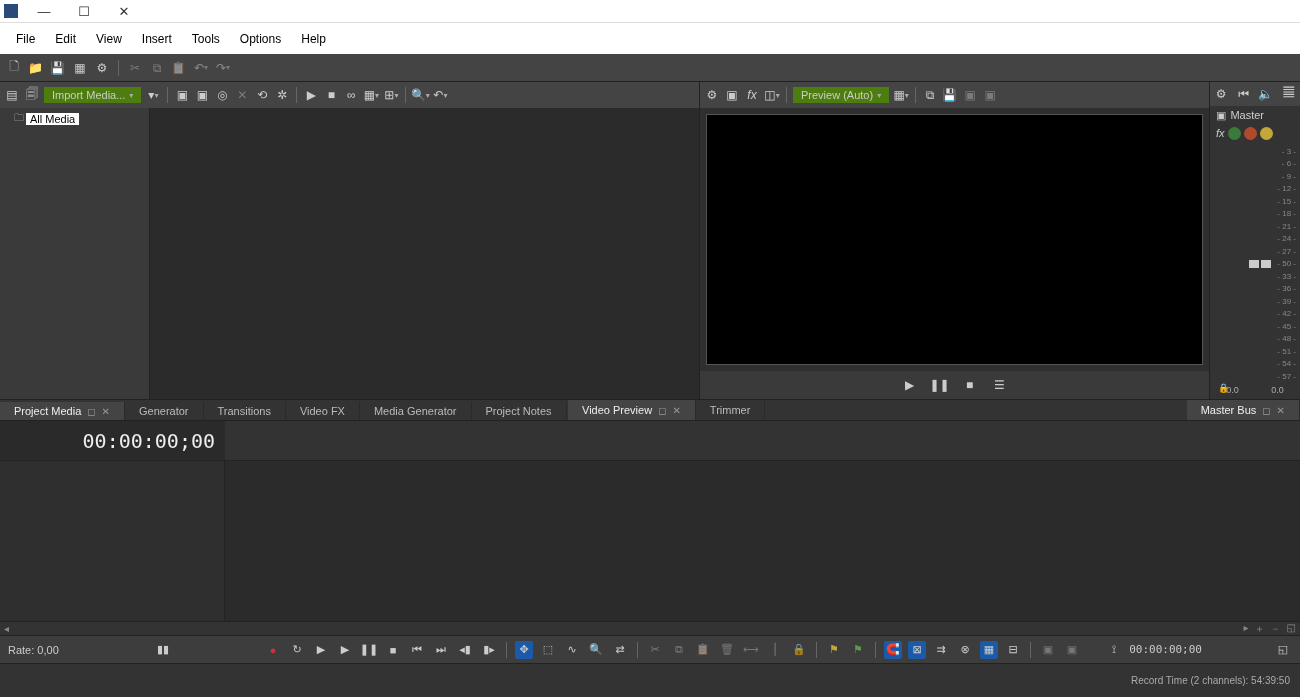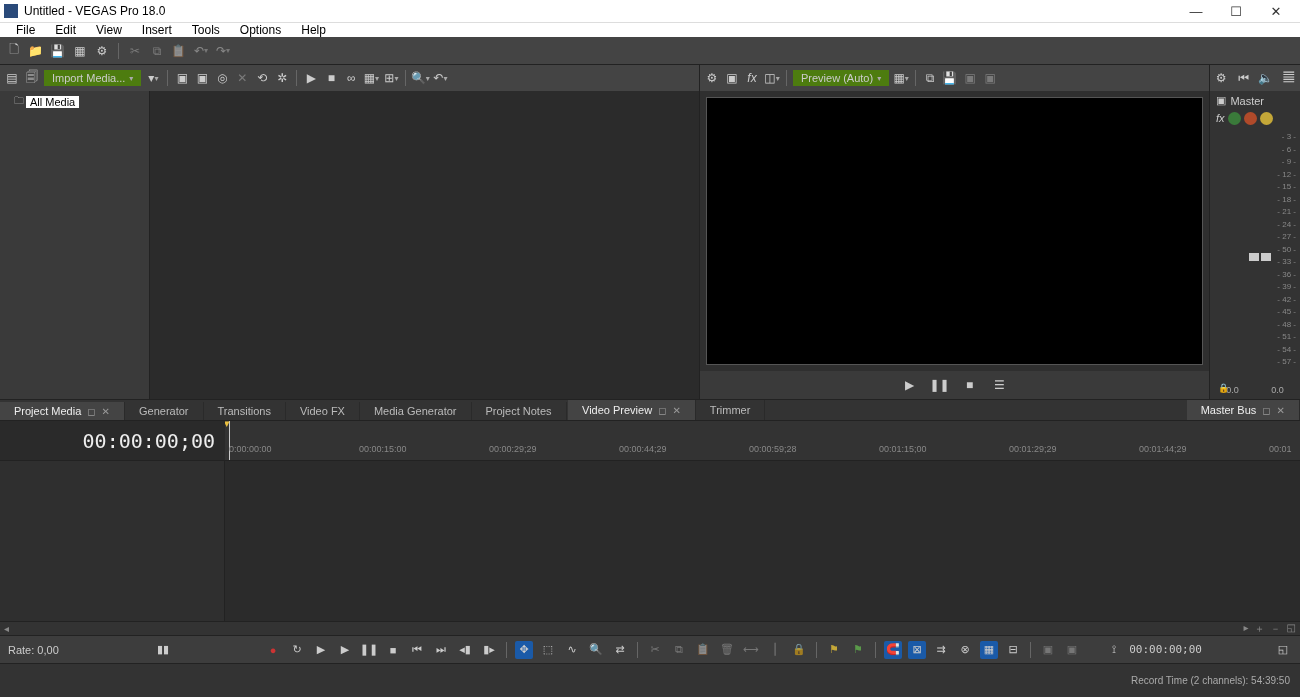--- a/index.html
+++ b/index.html
@@ -1,21 +1,21 @@
 <!DOCTYPE html>
 <html><head>
 <meta charset="utf-8">
 <style>
 * { box-sizing: border-box; margin: 0; padding: 0; font-family: "Segoe UI", Tahoma, sans-serif; }
 body { background: #3a3a3a; color: #ccc; font-size: 11px; width: 1300px; height: 697px; overflow: hidden; display: flex; flex-direction: column; }
 .titlebar { background: #fff; color: #000; height: 22px; display: flex; align-items: center; padding: 0 4px; }
 .titlebar .logo { width: 14px; height: 14px; background: #2a4a7a; margin-right: 6px; display:inline-block; }
 .titlebar .title { flex: 1; font-size: 12px; }
 .titlebar .winbtn { width: 40px; text-align: center; font-size: 13px; color:#333; cursor:pointer; }
-.menubar { background: #fff; color: #000; height: 15px; display: flex; align-items: center; padding: 0 6px; border-top:1px solid #ddd; }
+.menubar { background: #fff; color: #000; height: 32px; display: flex; align-items: center; padding: 0 6px; border-top:1px solid #ddd; }
 .menubar .mi { padding: 2px 10px; font-size: 12px; cursor:pointer; }
 .toolbar { background: #444; height: 28px; display: flex; align-items: center; padding: 0 6px; gap:6px; border-bottom:1px solid #222; }
 .ico { width:16px; height:16px; display:inline-flex; align-items:center; justify-content:center; color:#ccc; font-size:12px; cursor:pointer; }
 .sep { width:1px; height:16px; background:#666; margin:0 2px; }
 .mid { flex:1; display:flex; background:#2f2f2f; min-height:0; }
 .left-pane { width:700px; display:flex; flex-direction:column; border-right:1px solid #222; }
 .pane-toolbar { background:#444; height:26px; display:flex; align-items:center; padding:0 4px; gap:4px; }
 .import-btn { background:#4d7c0f; color:#ccc; padding:2px 8px; font-size:11px; cursor:pointer; display:flex; align-items:center; gap:4px;}
 .tree { background:#3a3a3a; width:150px; border-right:1px solid #222; padding:2px;}
 .tree-item { background:#fff; color:#000; padding:0 4px; font-size:11px; display:inline-flex; align-items:center; gap:3px;}
@@ -60,21 +60,20 @@
 .spacer{flex:1;}
 .status { height:34px; background:#333; display:flex; align-items:center; justify-content:flex-end; padding:0 10px; font-size:10px; color:#aaa; border-top:1px solid #222;}
 .dd::after{content:" ▾"; font-size:8px; color:#aaa;}
 .smicon{font-size:10px;}
 </style>
 </head>
 <body>
 
 <div class="titlebar">
   <span class="logo"></span>
-  <span class="title">Untitled - VEGAS Pro 18.0</span>
   <span class="winbtn">—</span>
   <span class="winbtn">☐</span>
   <span class="winbtn">✕</span>
 </div>
 
 <div class="menubar">
   <span class="mi">File</span>
   <span class="mi">Edit</span>
   <span class="mi">View</span>
   <span class="mi">Insert</span>
@@ -247,32 +246,20 @@
         <span class="xicon">✕</span>
       </span>
   </div>
 </div>
 
 <div class="timeline">
   <div class="tl-top">
     <div class="tc-box">
       <span class="tc">00:00:00;00</span>
     </div>
-    <div class="ruler">
-      <div class="playhead"></div>
-      <span class="ruler-label" style="left:4px">0:00:00:00</span>
-      <span class="ruler-label" style="left:134px">00:00:15:00</span>
-      <span class="ruler-label" style="left:264px">00:00:29;29</span>
-      <span class="ruler-label" style="left:394px">00:00:44;29</span>
-      <span class="ruler-label" style="left:524px">00:00:59;28</span>
-      <span class="ruler-label" style="left:654px">00:01:15;00</span>
-      <span class="ruler-label" style="left:784px">00:01:29;29</span>
-      <span class="ruler-label" style="left:914px">00:01:44;29</span>
-      <span class="ruler-label" style="left:1044px">00:01</span>
-    </div>
   </div>
   <div class="tl-body">
     <div class="track-headers"></div>
     <div class="tracks"></div>
   </div>
   <div class="tl-scroll">
     <span>◂</span>
     <div class="right-ctrl">
       <span>▸</span>
       <span>＋</span>

